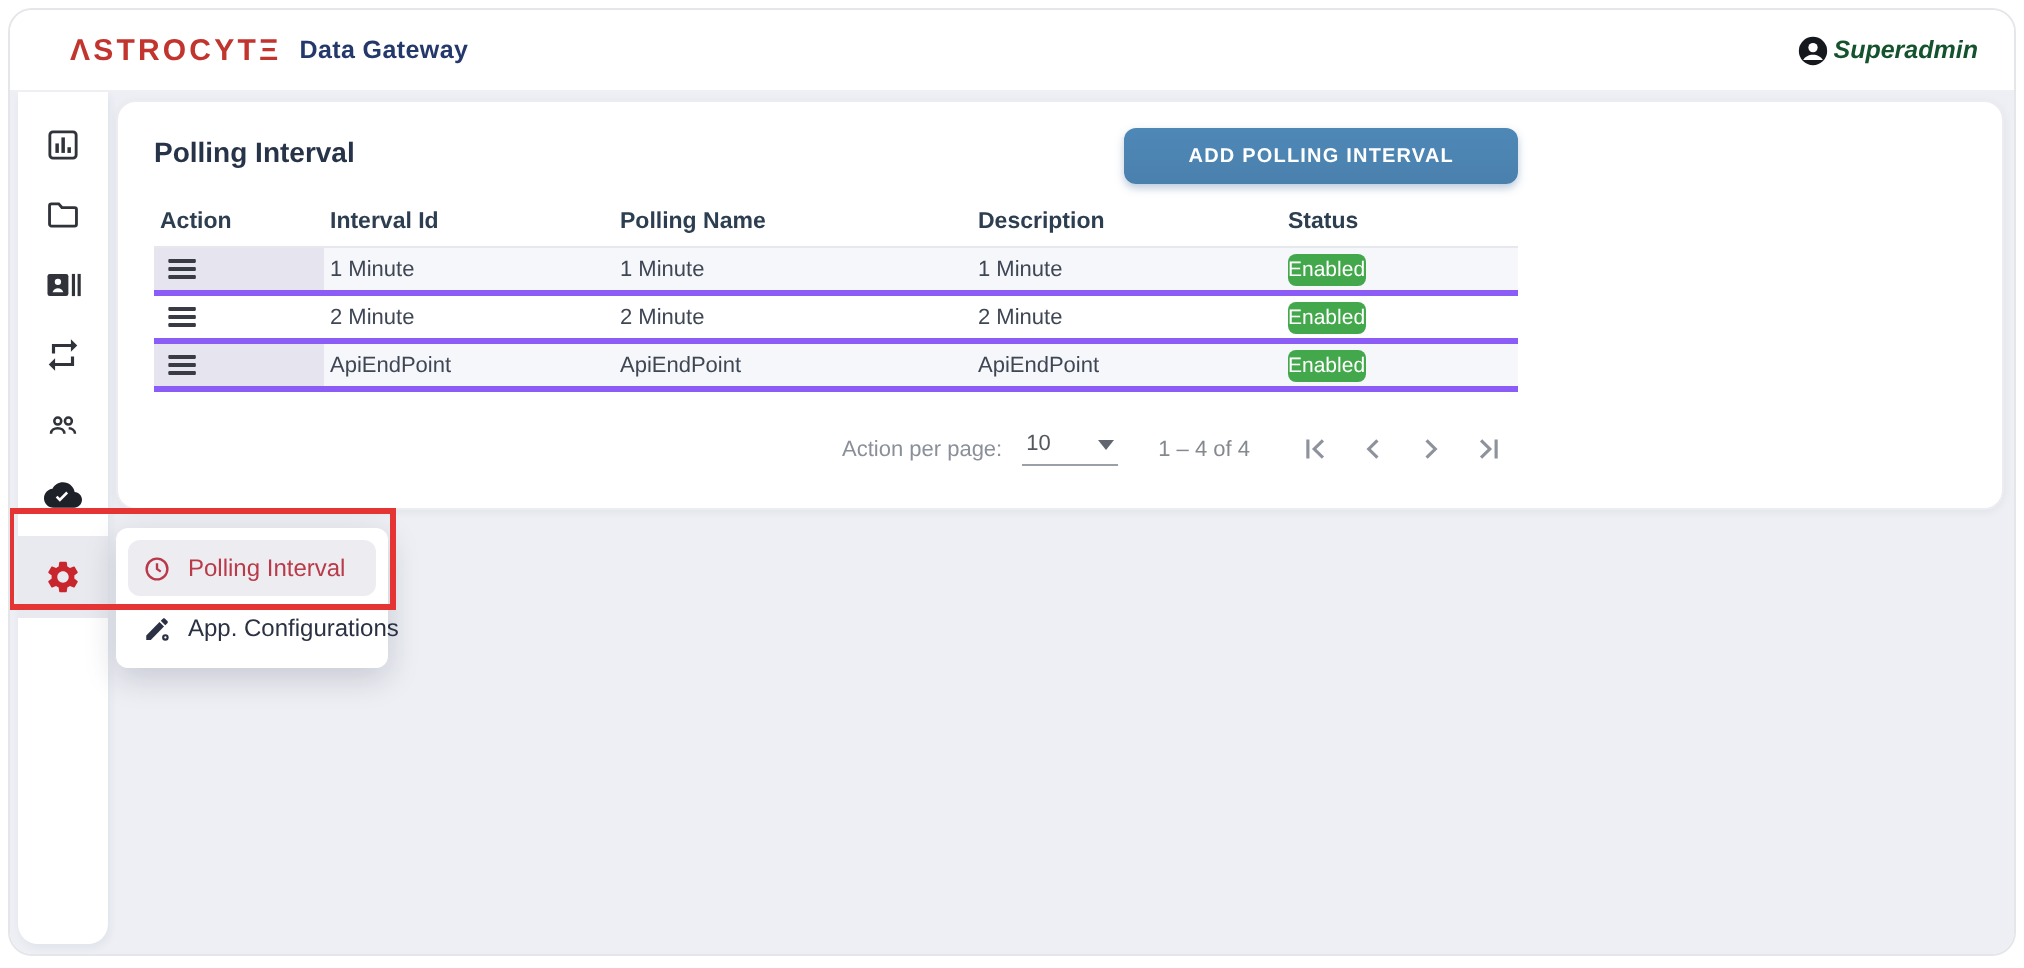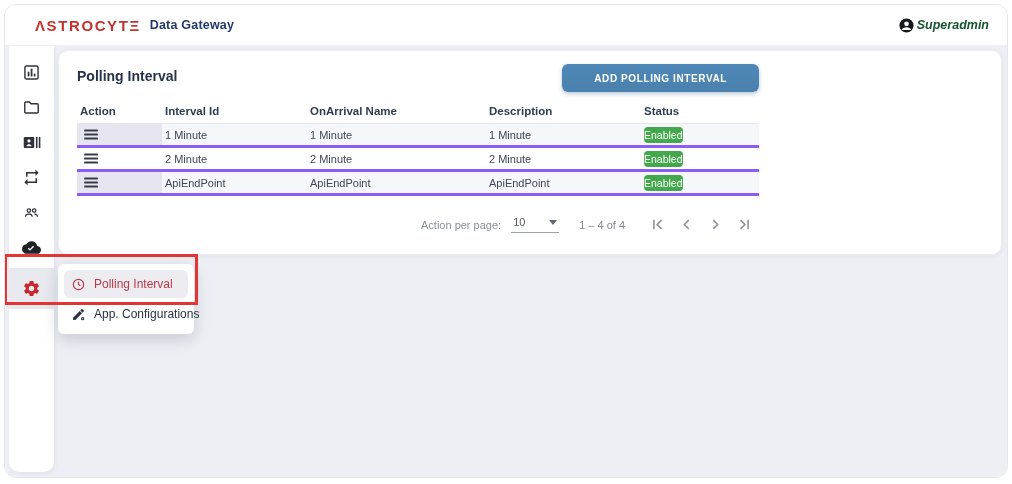--- a/index.html
+++ b/index.html
@@ -164,21 +164,21 @@
             <col style="width:85px">
               <col style="width:145px">
               <col style="width:179px">
             <col style="width:155px">
               <col style="width:118px">
           </colgroup>
           <thead>
             <tr>
               <th>Action</th>
               <th>Interval Id</th>
-              <th>OnArrival Name</th>
+              <th>Polling Name</th>
               <th>Description</th>
               <th>Status</th>
             </tr>
           </thead>
           <tbody id="rows">
   <tr>
     <td class="action-cell">
       <span class="hamburger">
         <svg viewBox="0 0 16 12" width="15" height="11">
           <rect x="0" y="0.5" width="15" height="2.2" rx="0.6" fill="#383b44"></rect>

